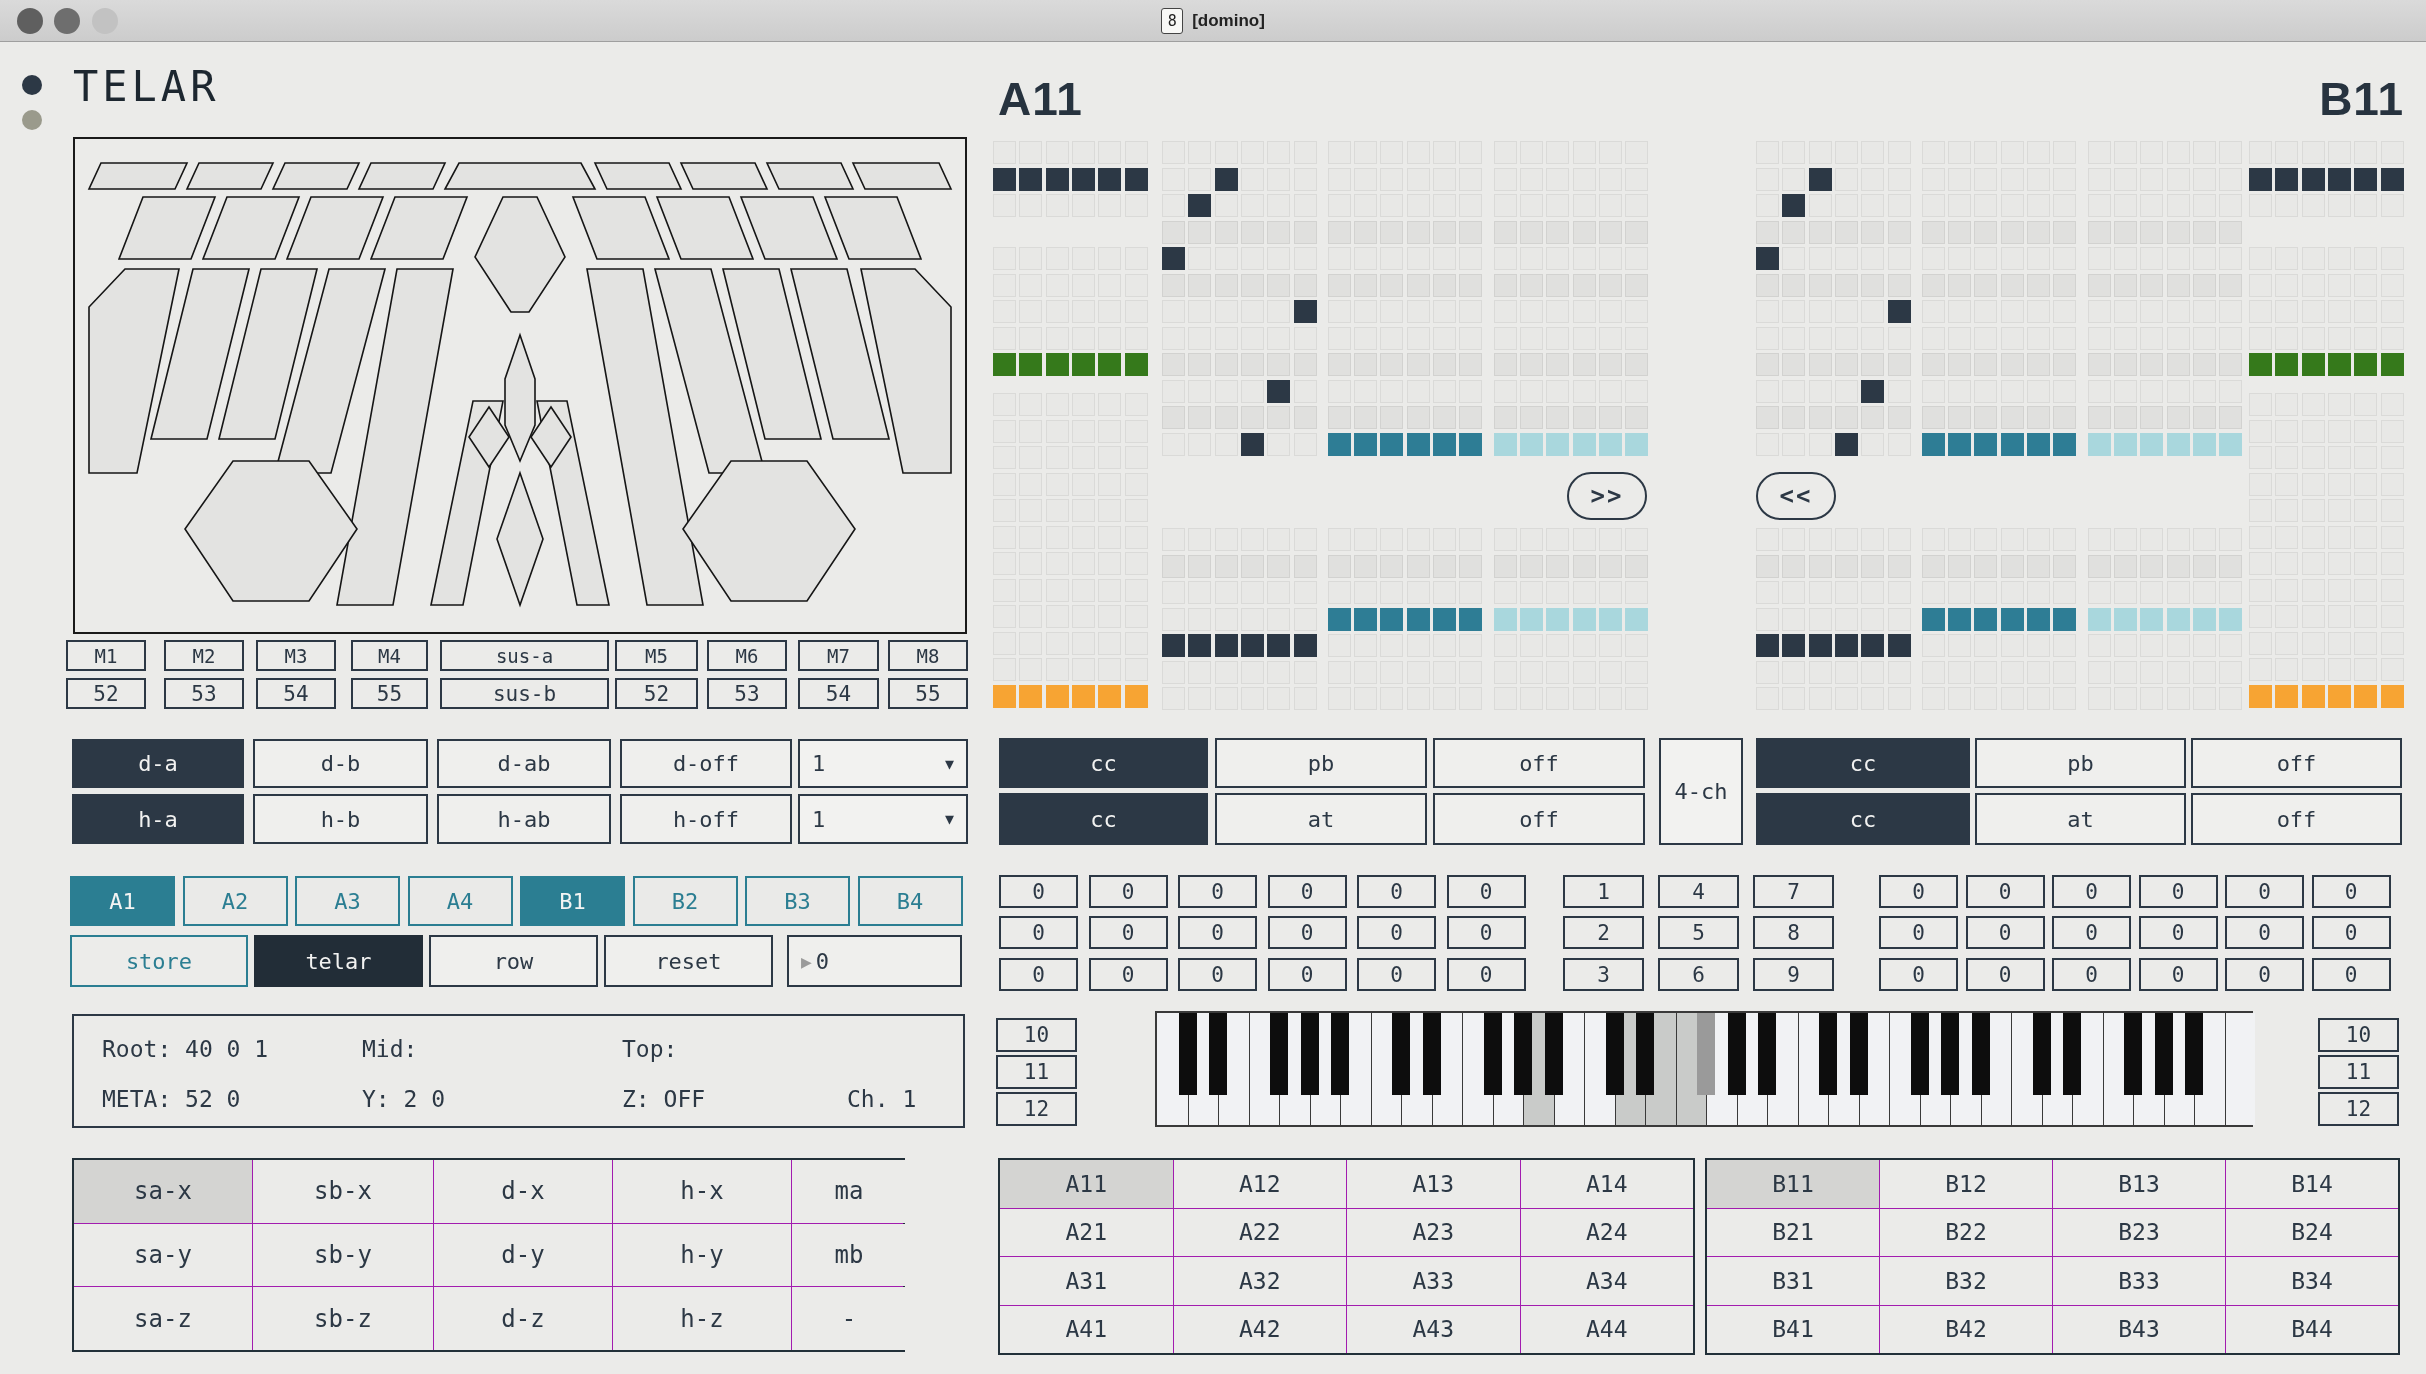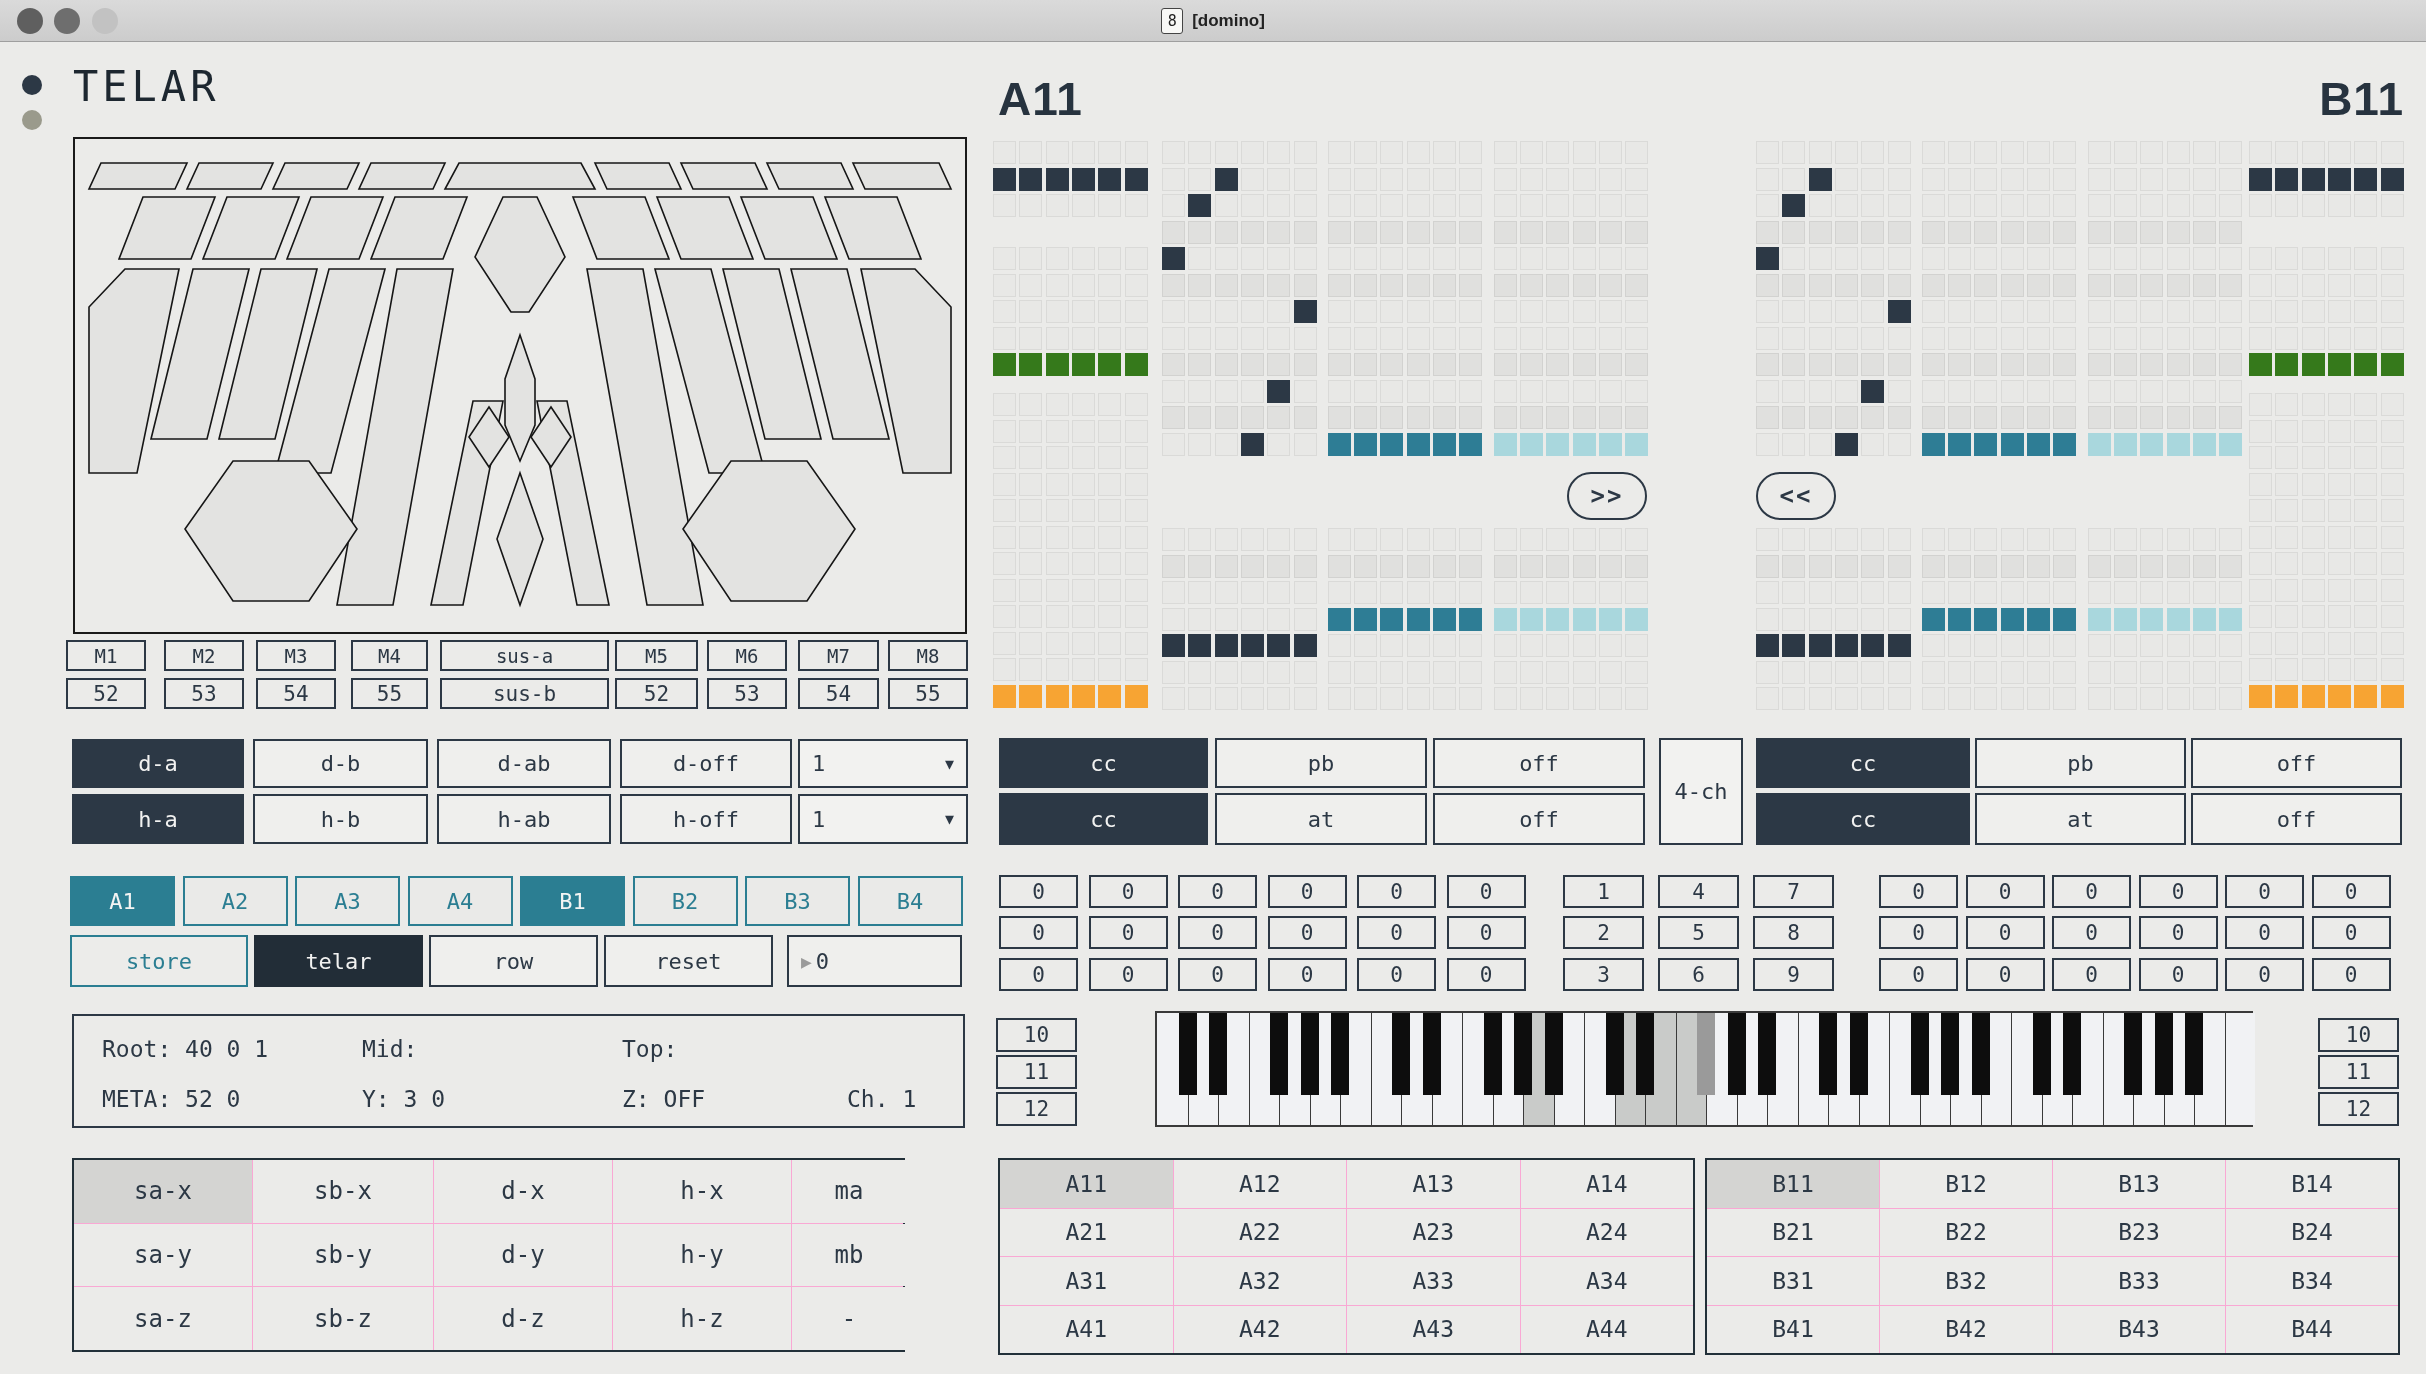--- a/index.html
+++ b/index.html
@@ -45,21 +45,21 @@
   .gcell{position:absolute;width:23px;height:23px;background:#e8e8e6;
        border:1.5px solid #dadad8;box-sizing:border-box;}
   .gcell.shade{background:#e0e0de;border-color:#d2d2d0;}
   .gcell.f-dark{background:var(--dark);border-color:var(--dark);}
   .gcell.f-teal{background:var(--c-teal);border-color:var(--c-teal);}
   .gcell.f-tlight{background:var(--c-tlight);border-color:var(--c-tlight);}
   .gcell.f-green{background:var(--c-green);border-color:var(--c-green);}
   .gcell.f-orange{background:var(--c-orange);border-color:var(--c-orange);}
 
   
-  .seltable{display:grid;gap:1px;background:#f9a8d4;border:2px solid #223039;}
+  .seltable{display:grid;gap:1px;background:#a21caf;border:2px solid #223039;}
   .seltable .cellbtn{background:var(--bg);display:flex;align-items:center;justify-content:center;
        font-size:23px;color:var(--dark);}
   .seltable .cellbtn.sel{background:#d4d4d2;}
 
   #infobox{border:2.5px solid var(--dark);background:var(--bg);}
   #infobox span{position:absolute;font-size:23px;white-space:pre;}
 
   h1.gridhead{margin:0;font-size:46px;font-weight:bold;color:#27333f;
       font-family:"Liberation Sans",sans-serif;letter-spacing:1px;}
 
@@ -135,21 +135,21 @@
     <polygon class="key" points="158,322 234,322 282,390 234,462 158,462 110,390"></polygon>
     <polygon class="key" points="656,322 732,322 780,390 732,462 656,462 608,390"></polygon>
   </svg>
 </div>
 
 <div id="infobox" class="abs" style="left:72px;top:1014px;width:893px;height:114px;">
   <span style="left:28px;top:20px;">Root: 40 0 1</span>
   <span style="left:288px;top:20px;">Mid:</span>
   <span style="left:548px;top:20px;">Top:</span>
   <span style="left:28px;top:70px;">META: 52 0</span>
-  <span style="left:288px;top:70px;">Y: 3 0</span>
+  <span style="left:288px;top:70px;">Y: 2 0</span>
   <span style="left:548px;top:70px;">Z: OFF</span>
   <span style="left:773px;top:70px;">Ch. 1</span>
 </div>
 
 <h1 class="abs gridhead" style="left:998px;top:72px;">A11</h1>
 <h1 class="abs gridhead" style="right:22px;top:72px;">B11</h1>
 <div class="abs navbtn" style="left:1567px;top:472px;width:80px;height:48px;">&gt;&gt;</div>
 <div class="abs navbtn" style="left:1756px;top:472px;width:80px;height:48px;">&lt;&lt;</div>
 
 <div class="abs btn" style="left:1659px;top:738px;width:84px;height:107px;background:#f2f2f0;font-size:22px;">4-ch</div>

